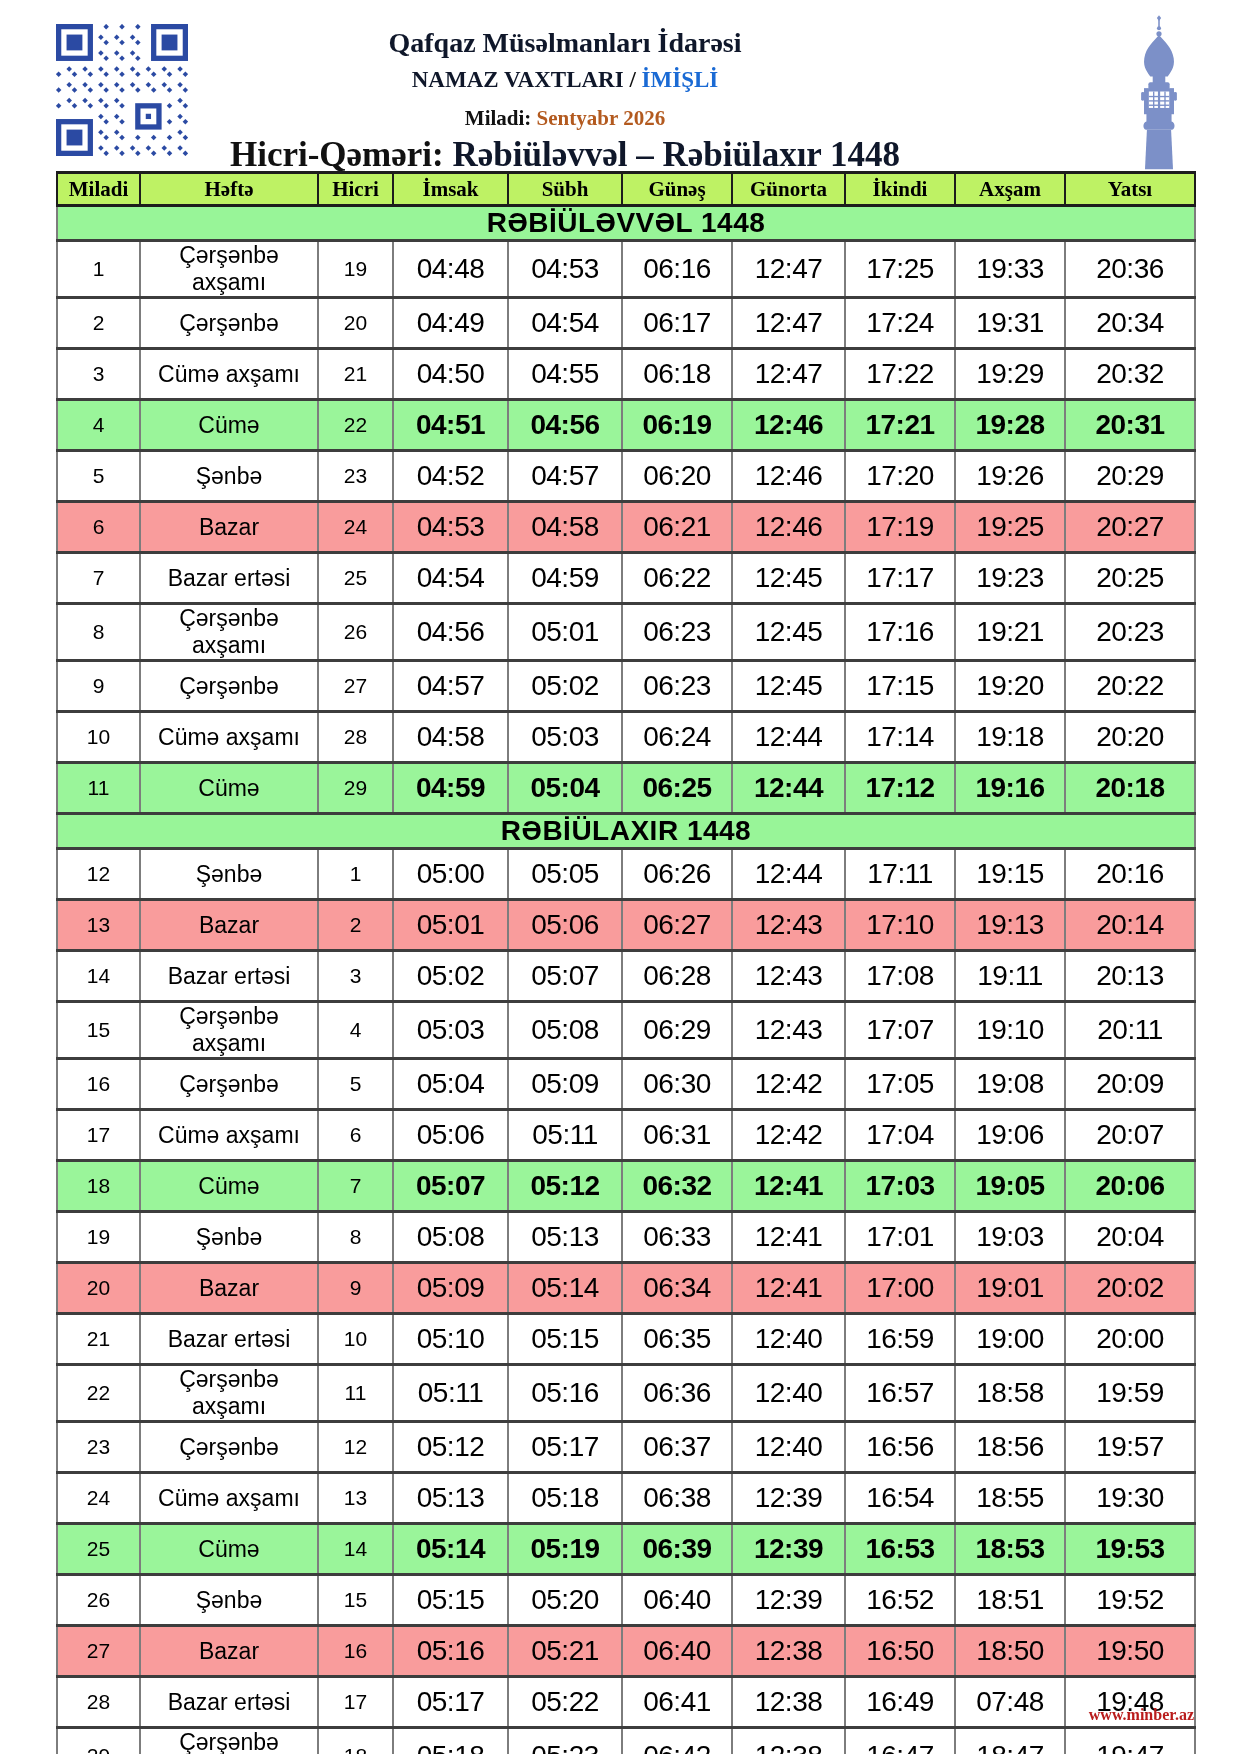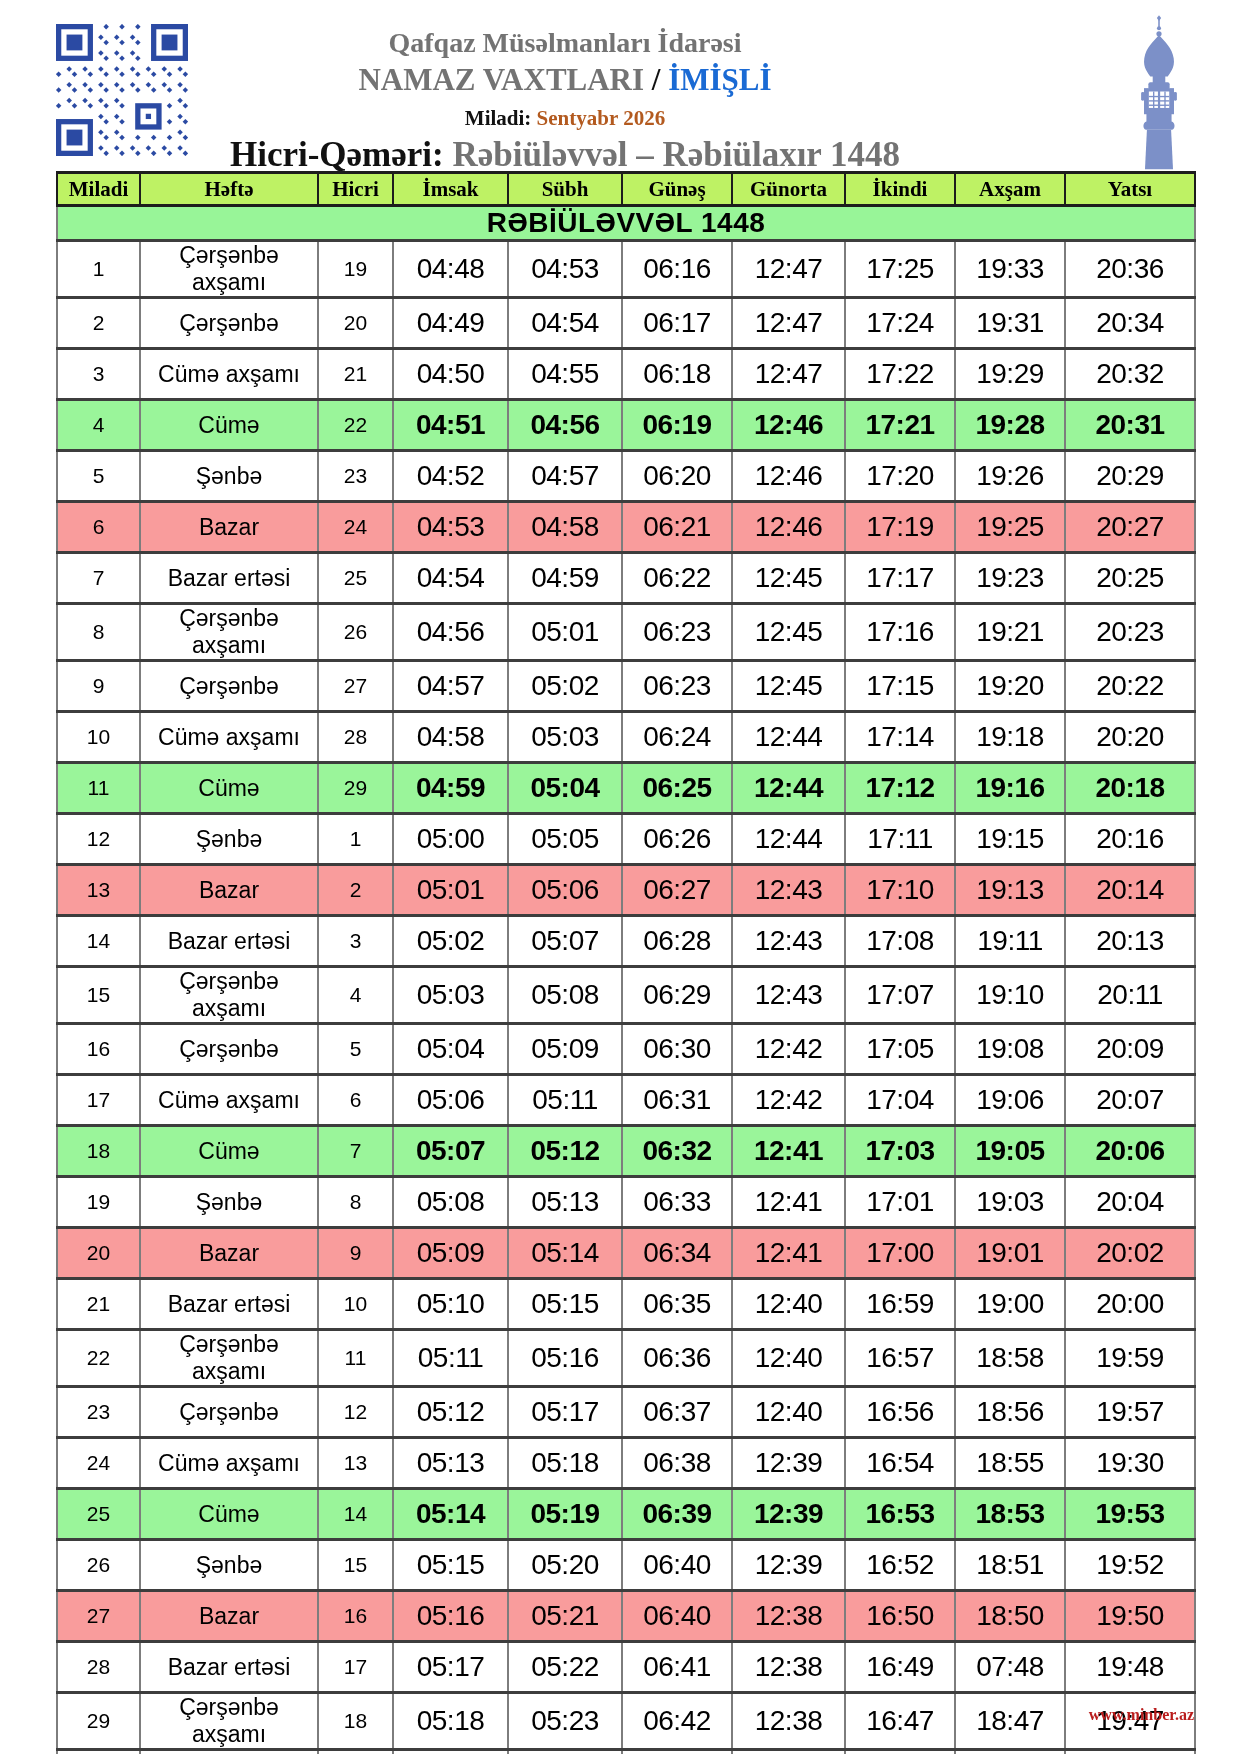--- a/index.html
+++ b/index.html
@@ -4,24 +4,24 @@
 <style>
   html,body{margin:0;padding:0;background:#ffffff;}
   .page{position:relative;width:1240px;height:1754px;background:#ffffff;overflow:hidden;
         font-family:"Liberation Serif",serif;color:#000;}
 
   
   .qr-wrap{position:absolute;left:56px;top:24px;width:132px;height:136px;}
   .titles{position:absolute;left:165px;top:26px;width:800px;text-align:center;}
   .t-line{white-space:nowrap;font-weight:bold;}
   .t-org{font-size:28px;line-height:34px;}
-  .t-main{font-size:31px;line-height:40px;}
+  .t-main{font-size:23px;line-height:40px;}
   .t-miladi{font-size:21px;line-height:36px;}
   .t-hicri{font-size:35px;line-height:38px;}
-  .green-t{color:#737373;}
+  .green-t{color:#0f172a;}
   .blue-t{color:#1A6AD4;}
   .orange-t{color:#B35A1F;}
   .black-t{color:#111;}
   .minaret-wrap{position:absolute;right:52px;top:13px;width:58px;height:158px;}
 
   
   .tbl-wrap{position:absolute;left:56px;top:171px;width:1140px;}
   table{border-collapse:collapse;table-layout:fixed;width:1138px;}
   th,td{padding:0;text-align:center;vertical-align:middle;
         border-left:2px solid #7d7d7d;border-right:2px solid #7d7d7d;
@@ -353,20 +353,23 @@
             <td class="c-hefte">Cümə</td>
             <td class="c-hicri">29</td>
             <td class="c-time">04:59</td>
             <td class="c-time">05:04</td>
             <td class="c-time">06:25</td>
             <td class="c-time">12:44</td>
             <td class="c-time">17:12</td>
             <td class="c-time">19:16</td>
             <td class="c-time">20:18</td>
           </tr>
+          <tr class="section">
+            <td colspan="10">RƏBİÜLAXIR 1448</td>
+          </tr>
           <tr>
             <td class="c-miladi">12</td>
             <td class="c-hefte">Şənbə</td>
             <td class="c-hicri">1</td>
             <td class="c-time">05:00</td>
             <td class="c-time">05:05</td>
             <td class="c-time">06:26</td>
             <td class="c-time">12:44</td>
             <td class="c-time">17:11</td>
             <td class="c-time">19:15</td>

